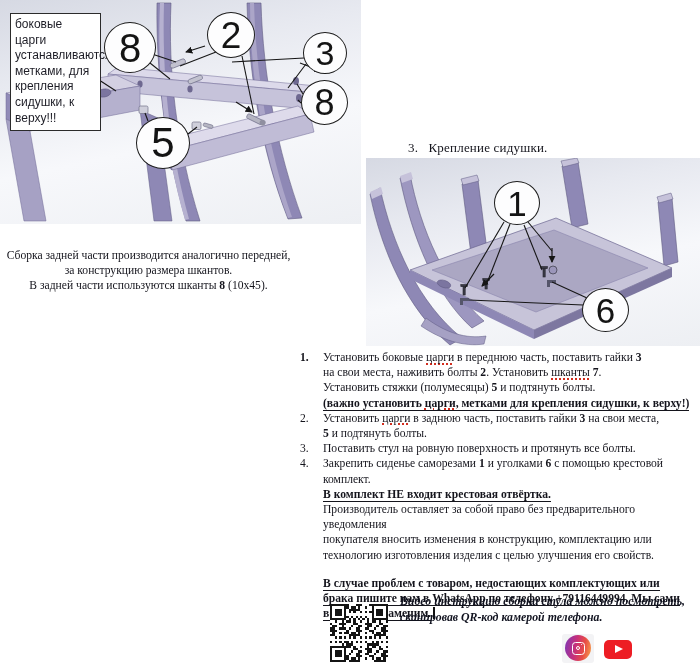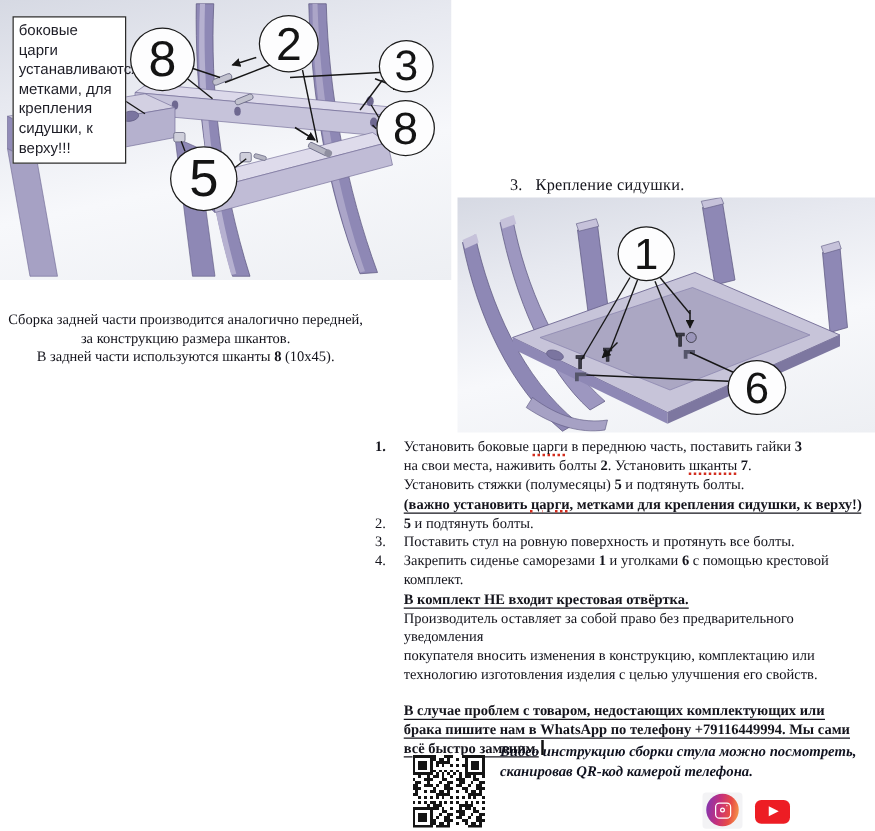--- a/index.html
+++ b/index.html
@@ -242,20 +242,21 @@
   <div class="instr">
     <div class="li first">
       <span class="num">1.</span>
       <div><span>Установить боковые </span><span class="st-r">царги</span><span> в переднюю часть, поставить гайки </span><span class="st-b">3</span></div>
       <div><span>на свои места, наживить болты </span><span class="st-b">2</span><span>. Установить </span><span class="st-r">шканты</span><span> </span><span class="st-b">7</span><span>.</span></div>
       <div><span>Установить стяжки (полумесяцы) </span><span class="st-b">5</span><span> и подтянуть болты.</span></div>
       <div><span class="st-b st-u">(важно установить </span><span class="st-b st-u st-r">царги</span><span class="st-b st-u">, метками для крепления сидушки, к верху!)</span></div>
     </div>
     <div class="li">
       <span class="num">2.</span>
+      <div><span>Установить </span><span class="st-r">царги</span><span> в заднюю часть,  поставить гайки </span><span class="st-b">3</span><span> на свои места,</span></div>
       <div><span class="st-b">5</span><span> и подтянуть болты.</span></div>
     </div>
     <div class="li">
       <span class="num">3.</span>
       <div><span>Поставить стул на ровную поверхность и протянуть все болты.</span></div>
     </div>
     <div class="li">
       <span class="num">4.</span>
       <div><span> Закрепить сиденье саморезами </span><span class="st-b">1</span><span> и уголками </span><span class="st-b">6</span><span> с помощью крестовой</span></div>
       <div><span>комплект.</span></div>

